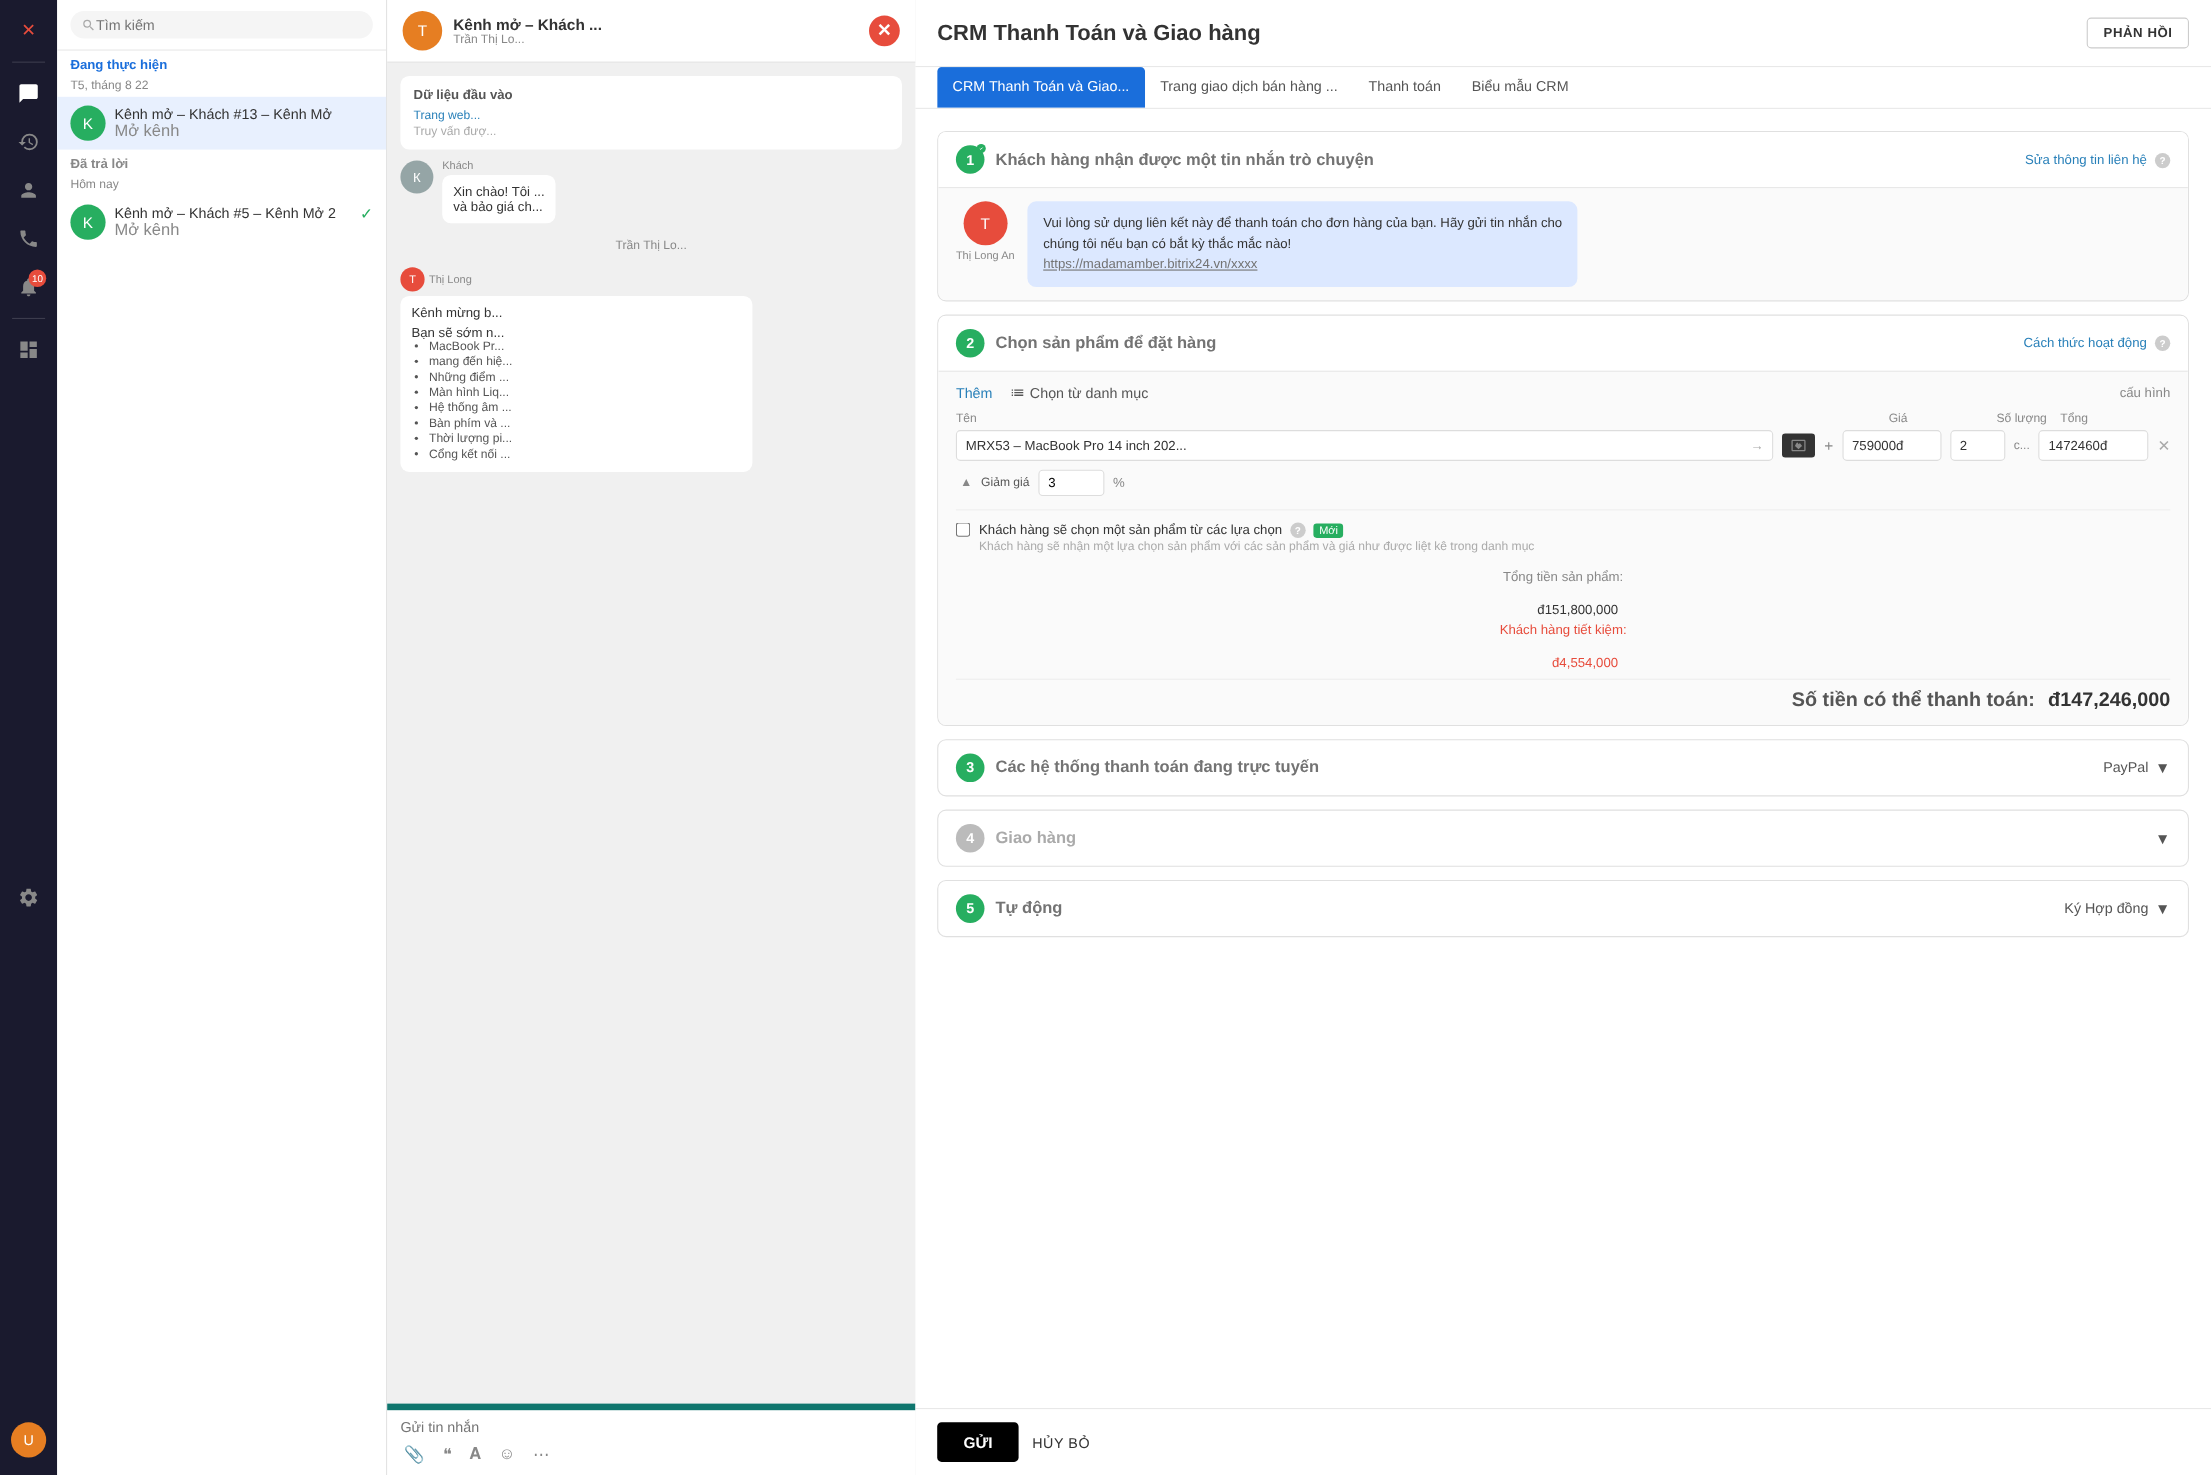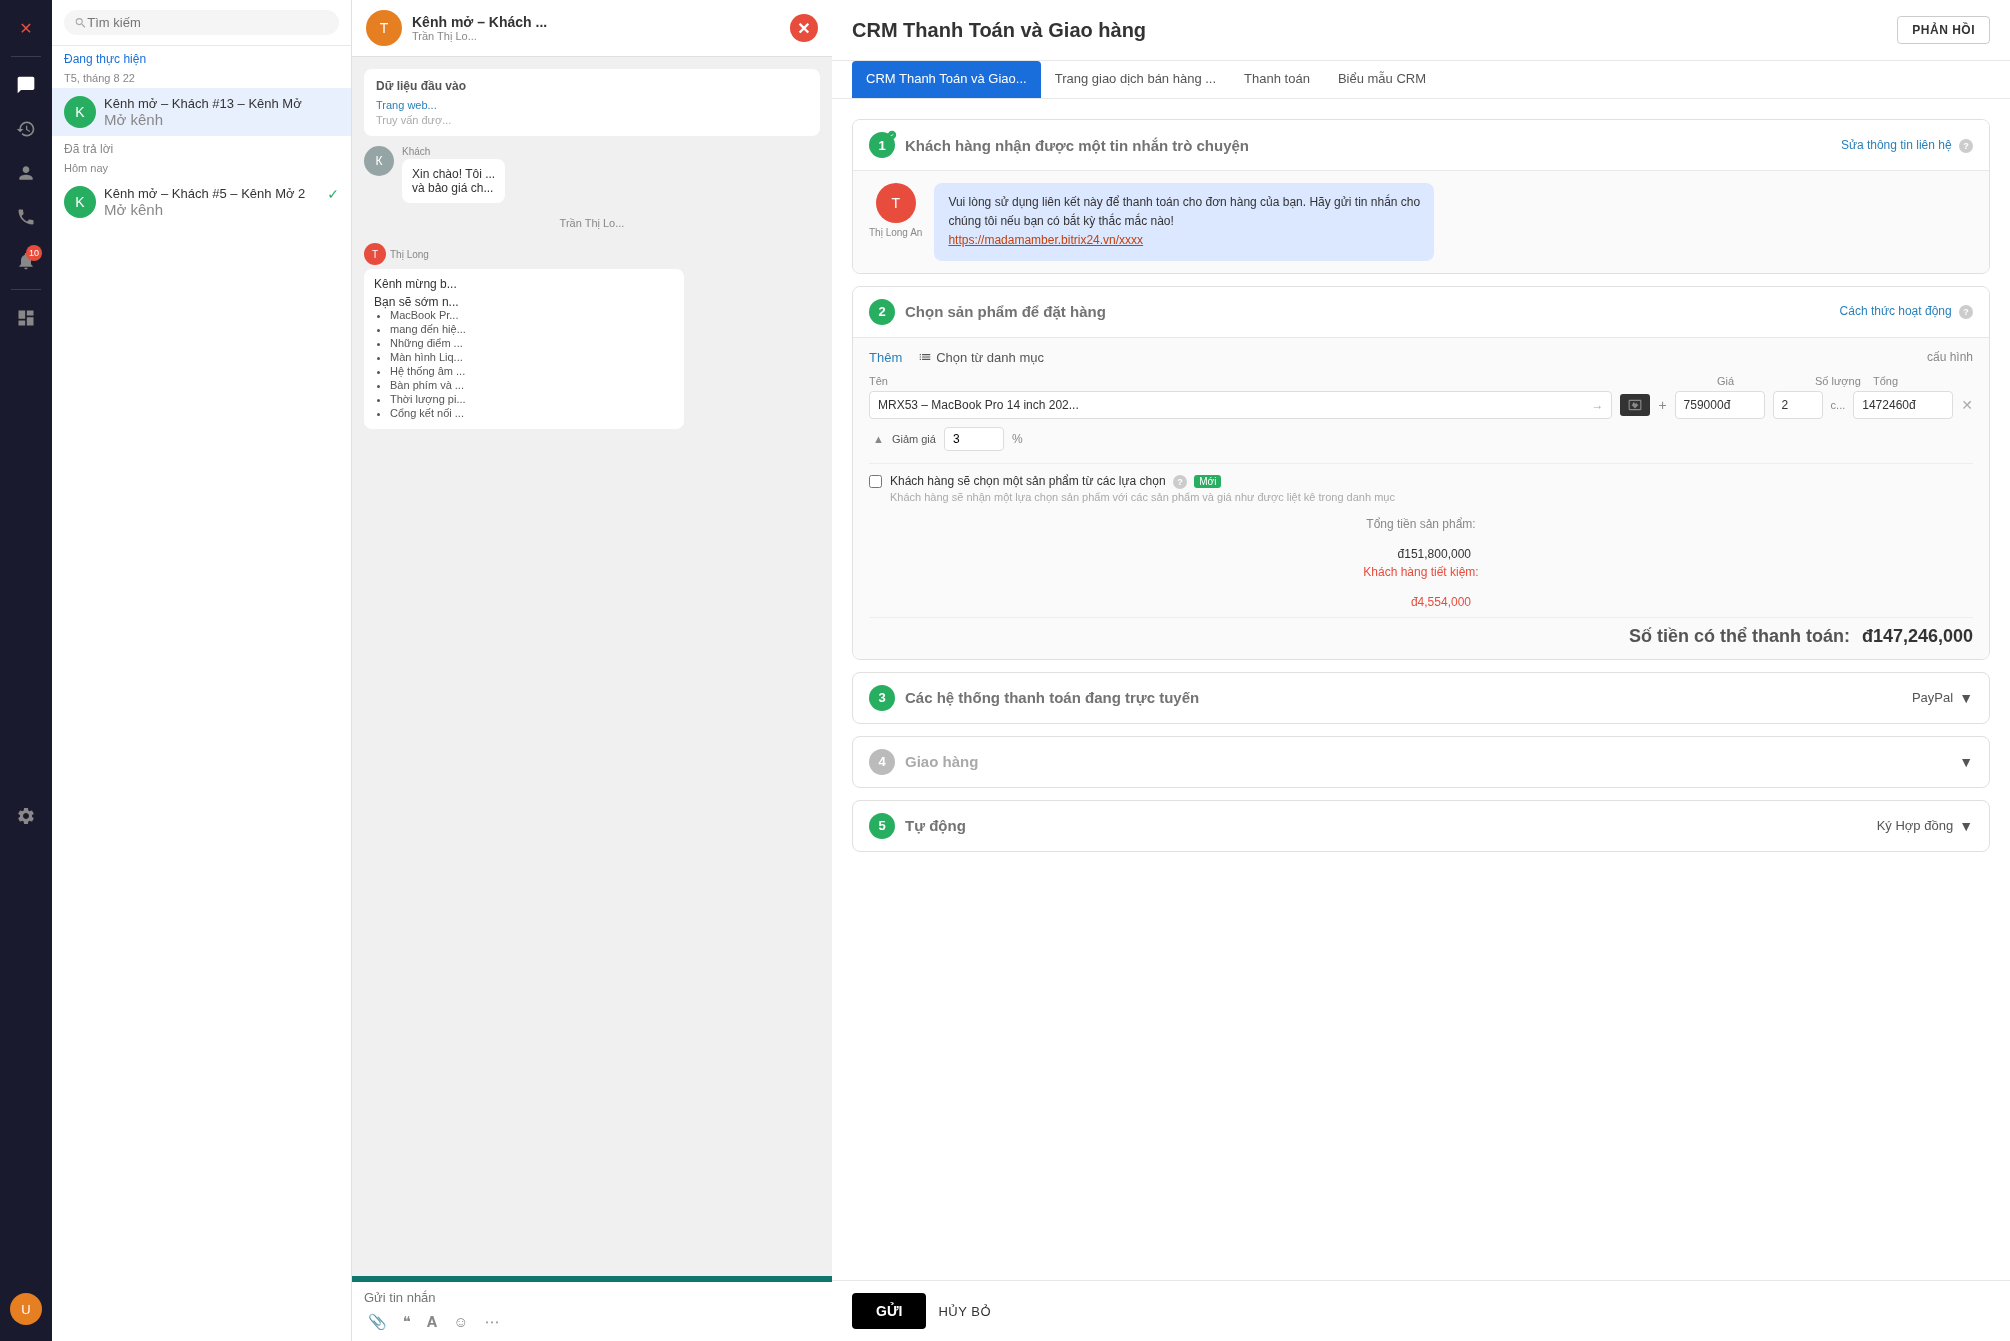--- a/index.html
+++ b/index.html
@@ -59,21 +59,21 @@
       border-radius: 16px;
       padding: 5px 10px;
       gap: 0;
     }
     .search-box input {
       border: none; background: transparent; outline: none; font-size: 13px; width: 100%; color: #333;
     }
     .section-label {
       padding: 6px 12px 2px;
       font-size: 12px;
-      font-weight: 400;
+      font-weight: 700;
       color: #1a6edb;
     }
     .section-date {
       padding: 4px 12px;
       font-size: 11px;
       color: #888;
     }
     .chat-item {
       display: flex;
       align-items: flex-start;
@@ -328,21 +328,21 @@
     .msg-preview-name { font-size: 10px; color: #888; }
     .msg-preview-bubble {
       background: #dce8ff;
       border-radius: 8px;
       padding: 10px 14px;
       font-size: 12px;
       color: #333;
       max-width: 500px;
       line-height: 1.6;
     }
-    .msg-preview-bubble a { color: #c2410c; }
+    .msg-preview-bubble a { color: #737373; }
 
     
     .product-toolbar {
       display: flex;
       align-items: center;
       justify-content: space-between;
       margin-bottom: 10px;
     }
     .product-toolbar-left { display: flex; gap: 16px; align-items: center; }
     .btn-them {

